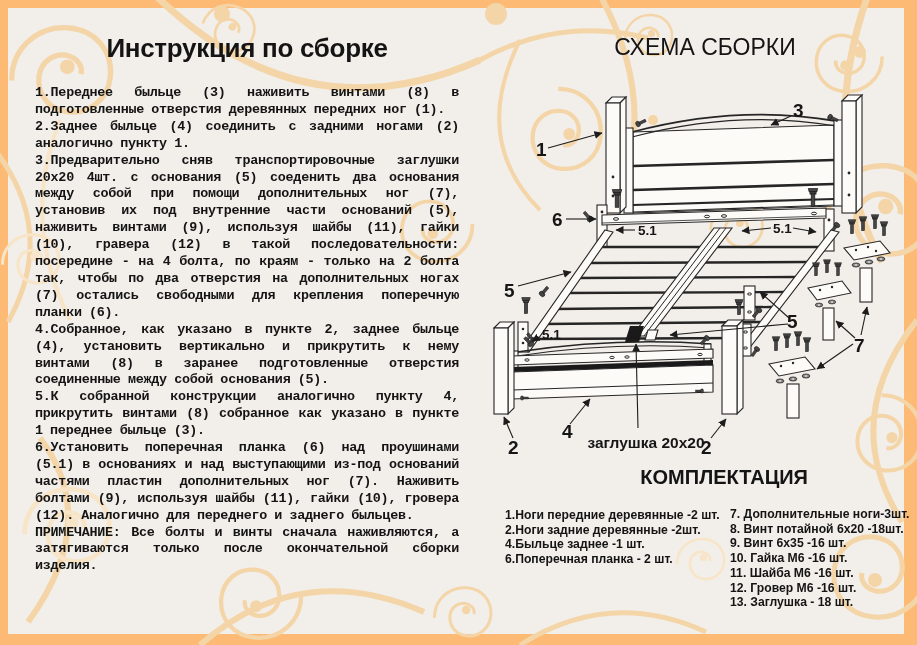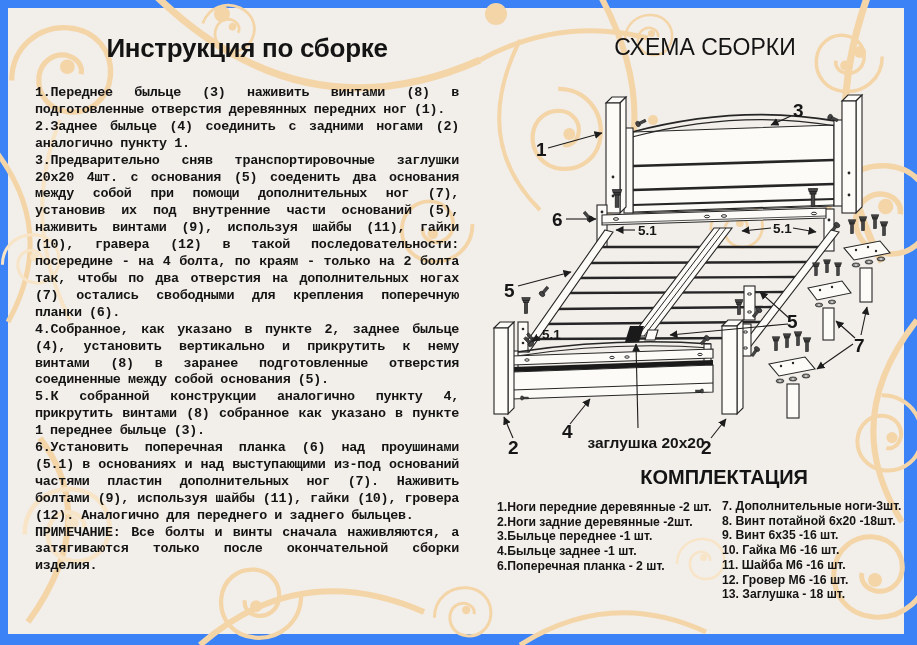--- a/index.html
+++ b/index.html
@@ -1,31 +1,31 @@
 <!DOCTYPE html>
 <html><head>
 <meta charset="utf-8">
 <style>
   html,body{margin:0;padding:0;background:#888;}
-  .frame{position:relative;width:917px;height:645px;background:#3b82f6;
+  .frame{position:relative;width:917px;height:645px;background:#fdba74;
          font-family:"Liberation Sans",sans-serif;overflow:hidden;}
   .page{position:absolute;left:8px;top:8px;width:896px;height:626px;background:#f2eee9;}
   .ornaments{position:absolute;left:0;top:0;pointer-events:none;}
   .col-left{position:absolute;left:35px;top:33px;width:424px;}
   .doc-title{font-size:26px;font-weight:bold;text-align:center;margin:0 0 21px 0;
              color:#141414;letter-spacing:-0.3px;}
   .steps{font-size:13.4px;font-weight:bold;line-height:16.9px;text-align:justify;
          color:#141414;letter-spacing:-0.25px;word-spacing:-0.5px;font-family:Liberation Mono, monospace;}
   .steps p{margin:0;}
   .d-title{position:absolute;left:560px;top:34px;width:290px;text-align:center;
            font-size:23px;font-weight:normal;color:#141414;margin:0;}
   .diagram{position:absolute;left:486px;top:72px;}
   .k-title{position:absolute;left:558px;top:466px;width:250px;text-align:right;
            font-size:20px;font-weight:bold;color:#141414;margin:0;}
-  .parts{list-style:none;margin:0;padding:0;font-size:12.2px;font-weight:bold;
+  .parts{list-style:none;margin:8px;padding:0;font-size:12.2px;font-weight:bold;
          line-height:14.7px;color:#141414;position:absolute;}
   .parts-left{left:497px;top:500px;width:220px;}
   .parts-right{left:722px;top:499px;width:190px;}
   .diagram text{font-family:"Liberation Sans",sans-serif;font-weight:bold;fill:#161616;}
   .lab-big{font-size:19px;}
   .lab-small{font-size:13.5px;}
   .lab-plug{font-size:15.5px;}
   .dln{stroke:#262626;fill:none;}
   .wht{fill:#fcfbf7;stroke:#262626;stroke-width:1.1;}
   .arrow{stroke:#1c1c1c;stroke-width:1.1;fill:none;}
@@ -296,21 +296,20 @@
       <text class="lab-plug" x="160" y="376" text-anchor="middle">заглушка 20х20</text>
       <text class="lab-big" x="301" y="256">5</text>
       <text class="lab-big" x="368" y="280">7</text>
     </g>
   </svg>
 
   <h3 class="k-title">КОМПЛЕКТАЦИЯ</h3>
   <ul class="parts parts-left">
     <li>1.Ноги передние деревянные -2 шт.</li>
     <li>2.Ноги задние деревянные -2шт.</li>
-    <li>3.Быльце переднее -1 шт.</li>
     <li>4.Быльце заднее -1 шт.</li>
     <li>6.Поперечная планка - 2 шт.</li>
   </ul>
   <ul class="parts parts-right">
     <li>7. Дополнительные ноги-3шт.</li>
     <li>8. Винт потайной 6х20 -18шт.</li>
     <li>9. Винт 6х35 -16 шт.</li>
     <li>10. Гайка М6 -16 шт.</li>
     <li>11. Шайба М6 -16 шт.</li>
     <li>12. Гровер М6 -16 шт.</li>

